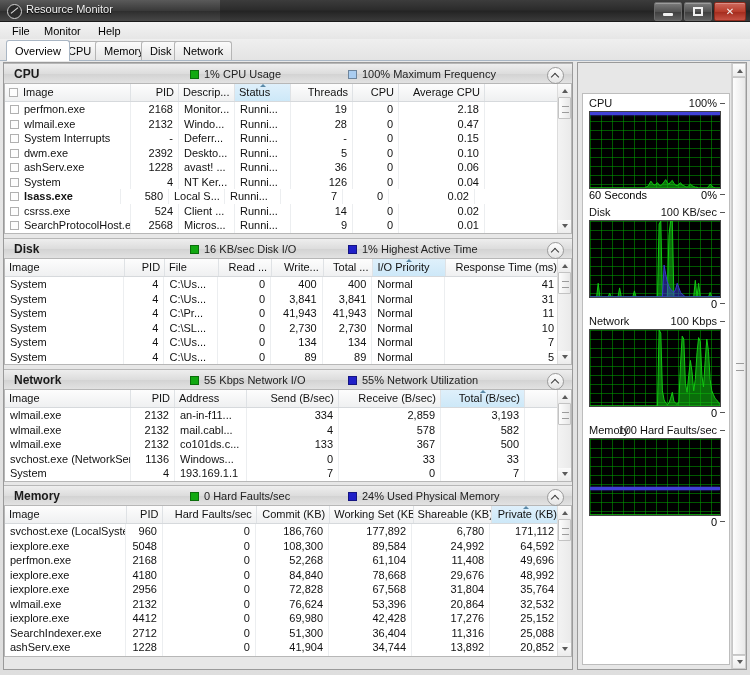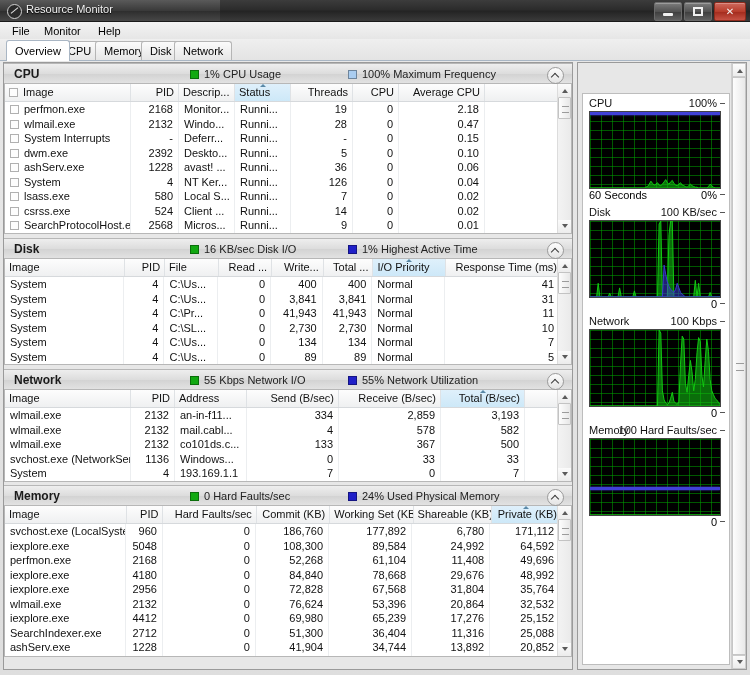--- a/index.html
+++ b/index.html
@@ -282,21 +282,21 @@
               <div class="td" style="width: 126px;"><span class="cb"></span><span>System</span></div>
               <div class="td r" style="width: 48px;">4</div>
               <div class="td" style="width: 56px;">NT Ker...</div>
               <div class="td" style="width: 56px;">Runni...</div>
               <div class="td r" style="width: 62px;">126</div>
               <div class="td r" style="width: 46px;">0</div>
               <div class="td r" style="width: 86px;">0.04</div>
               <div class="td" style="flex: 1 1 0%;"></div>
             </div>
             <div class="trow">
-              <div class="td" style="width: 126px;"><span class="cb"></span><span>lsass.exe</span></div>
+              <div class="td" style="width: 116px; font-weight: bold;"><span class="cb"></span><span>lsass.exe</span></div>
               <div class="td r" style="width: 48px;">580</div>
               <div class="td" style="width: 56px;">Local S...</div>
               <div class="td" style="width: 56px;">Runni...</div>
               <div class="td r" style="width: 62px;">7</div>
               <div class="td r" style="width: 46px;">0</div>
               <div class="td r" style="width: 86px;">0.02</div>
               <div class="td" style="flex: 1 1 0%;"></div>
             </div>
             <div class="trow">
               <div class="td" style="width: 126px;"><span class="cb"></span><span>csrss.exe</span></div>
@@ -604,21 +604,21 @@
               <div class="td r" style="width: 98px;">53,396</div>
               <div class="td r" style="width: 92px;">20,864</div>
               <div class="td r" style="width: 82px;">32,532</div>
               <div class="td" style="flex: 1 1 0%;"></div>
             </div>
             <div class="trow">
               <div class="td" style="width: 144px;">iexplore.exe</div>
               <div class="td r" style="width: 42px;">4412</div>
               <div class="td r" style="width: 110px;">0</div>
               <div class="td r" style="width: 86px;">69,980</div>
-              <div class="td r" style="width: 98px;">65,239</div>
+              <div class="td r" style="width: 98px;">42,428</div>
               <div class="td r" style="width: 92px;">17,276</div>
               <div class="td r" style="width: 82px;">25,152</div>
               <div class="td" style="flex: 1 1 0%;"></div>
             </div>
             <div class="trow">
               <div class="td" style="width: 144px;">SearchIndexer.exe</div>
               <div class="td r" style="width: 42px;">2712</div>
               <div class="td r" style="width: 110px;">0</div>
               <div class="td r" style="width: 86px;">51,300</div>
               <div class="td r" style="width: 98px;">36,404</div>

